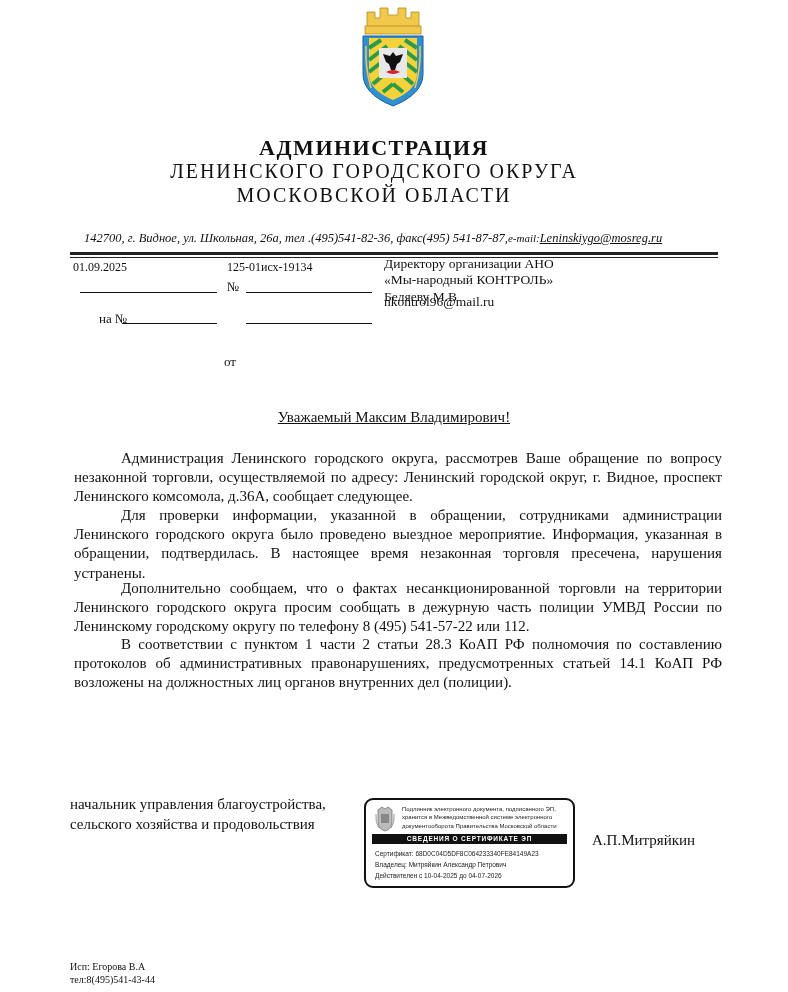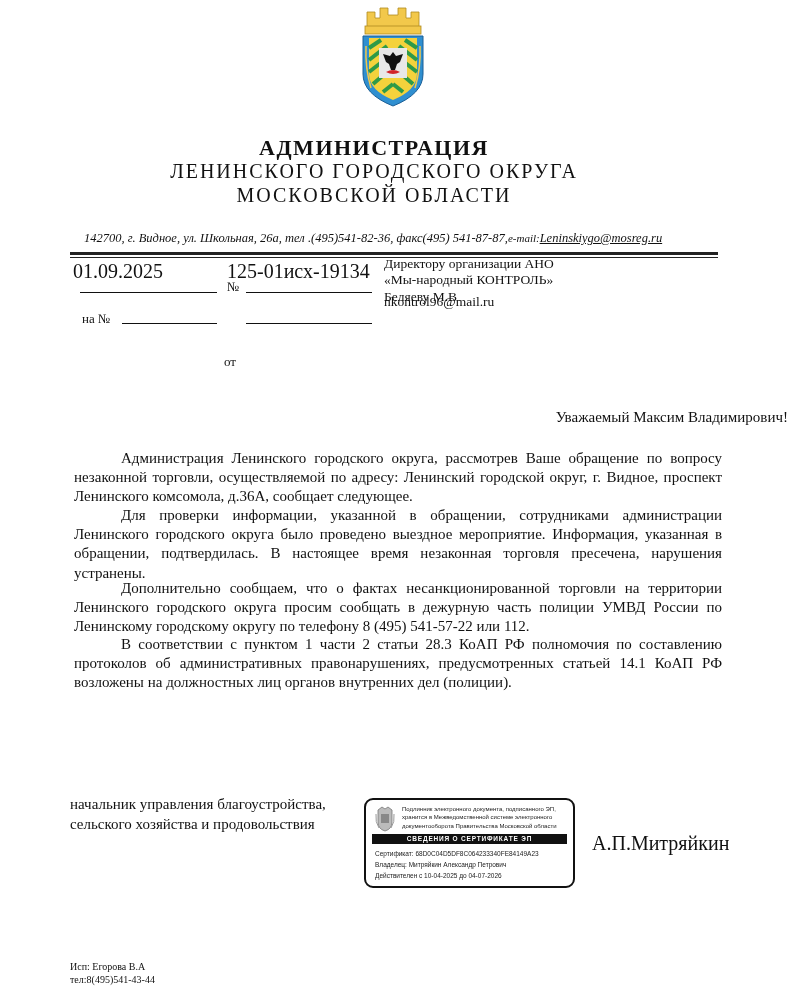--- a/index.html
+++ b/index.html
@@ -15,35 +15,35 @@
     .hdr { left: 0; width: 748px; text-align: center; }
     #hdr-title { top: 135px; font-size: 22px; font-weight: bold; letter-spacing: 1.5px; }
     #hdr-l2 { top: 160px; font-size: 20px; letter-spacing: 2px; }
     #hdr-l3 { top: 184px; font-size: 20px; letter-spacing: 2px; }
 
     #addr { left: 84px; top: 231px; font-size: 12.5px; font-style: italic; white-space: nowrap; }
     #addr .email { text-decoration: underline; }
     #rule1 { left: 70px; top: 252px; width: 648px; height: 3px; background: #222; }
     #rule2 { left: 70px; top: 257px; width: 648px; height: 1px; background: #222; }
 
-    .reg { font-size: 20px; white-space: nowrap; }
+    .reg { font-size: 12px; white-space: nowrap; }
     .uline { height: 1px; background: #111; }
     .small { font-size: 13px; }
 
     .recip { left: 384px; font-size: 13.5px; white-space: nowrap; line-height: 16px; }
 
-    #greeting { left: 0; width: 788px; top: 409px; text-align: right; font-size: 15px; }
+    #greeting { left: 0; width: 788px; top: 409px; text-align: center; font-size: 15px; text-decoration: underline; }
 
     .para {
       left: 70px; width: 648px; font-size: 15px; line-height: 19.2px;
       text-align: justify; text-indent: 47px; margin: 4px;
     }
 
     #sign-role { left: 70px; top: 795px; font-size: 15px; line-height: 19.5px; }
-    #sign-name { left: 592px; top: 832px; font-size: 20px; text-align: right; }
+    #sign-name { left: 592px; top: 832px; font-size: 15px; text-align: right; }
 
     #stamp {
       left: 364px; top: 798px; width: 211px; height: 90px;
       border: 2px solid #111; border-radius: 9px; box-sizing: border-box;
       font-family: "Liberation Sans", "DejaVu Sans", sans-serif; color: #222;
     }
     #stamp-emblem { left: 8px; top: 6px; width: 22px; height: 26px; }
     #stamp-top { left: 36px; top: 5px; font-size: 6px; line-height: 8.3px; white-space: nowrap; }
     #stamp-bar {
       left: 6px; top: 34px; width: 195px; height: 10px; background: #111; color: #fff;
@@ -99,21 +99,21 @@
 </div>
 <div id="rule1" class="abs"></div>
 <div id="rule2" class="abs"></div>
 
 <div class="abs reg" style="left:73px; top:260px;">01.09.2025</div>
 <div class="abs uline" style="left:80px; top:292px; width:137px;"></div>
 <div class="abs reg" style="left:227px; top:260px;">125-01исх-19134</div>
 <div class="abs small" style="left:227px; top:279px;">№</div>
 <div class="abs uline" style="left:246px; top:292px; width:126px;"></div>
 
-<div class="abs small" style="left:82px; top:311px;">на №</div>
+<div class="abs small" style="left:99px; top:311px;">на №</div>
 <div class="abs uline" style="left:122px; top:323px; width:95px;"></div>
 <div class="abs small" style="left:224px; top:311px;margin-top:43px;">от</div>
 <div class="abs uline" style="left:246px; top:323px; width:126px;"></div>
 
 <div class="abs recip" style="top:256px;">Директору организации АНО</div>
 <div class="abs recip" style="top:272px;">«Мы-народный КОНТРОЛЬ»</div>
 <div class="abs recip" style="top:289px;">Беляеву М.В</div>
 <div class="abs recip" style="top:294px;">nkontrol96@mail.ru</div>
 
 <div id="greeting" class="abs">Уважаемый Максим Владимирович!</div>

